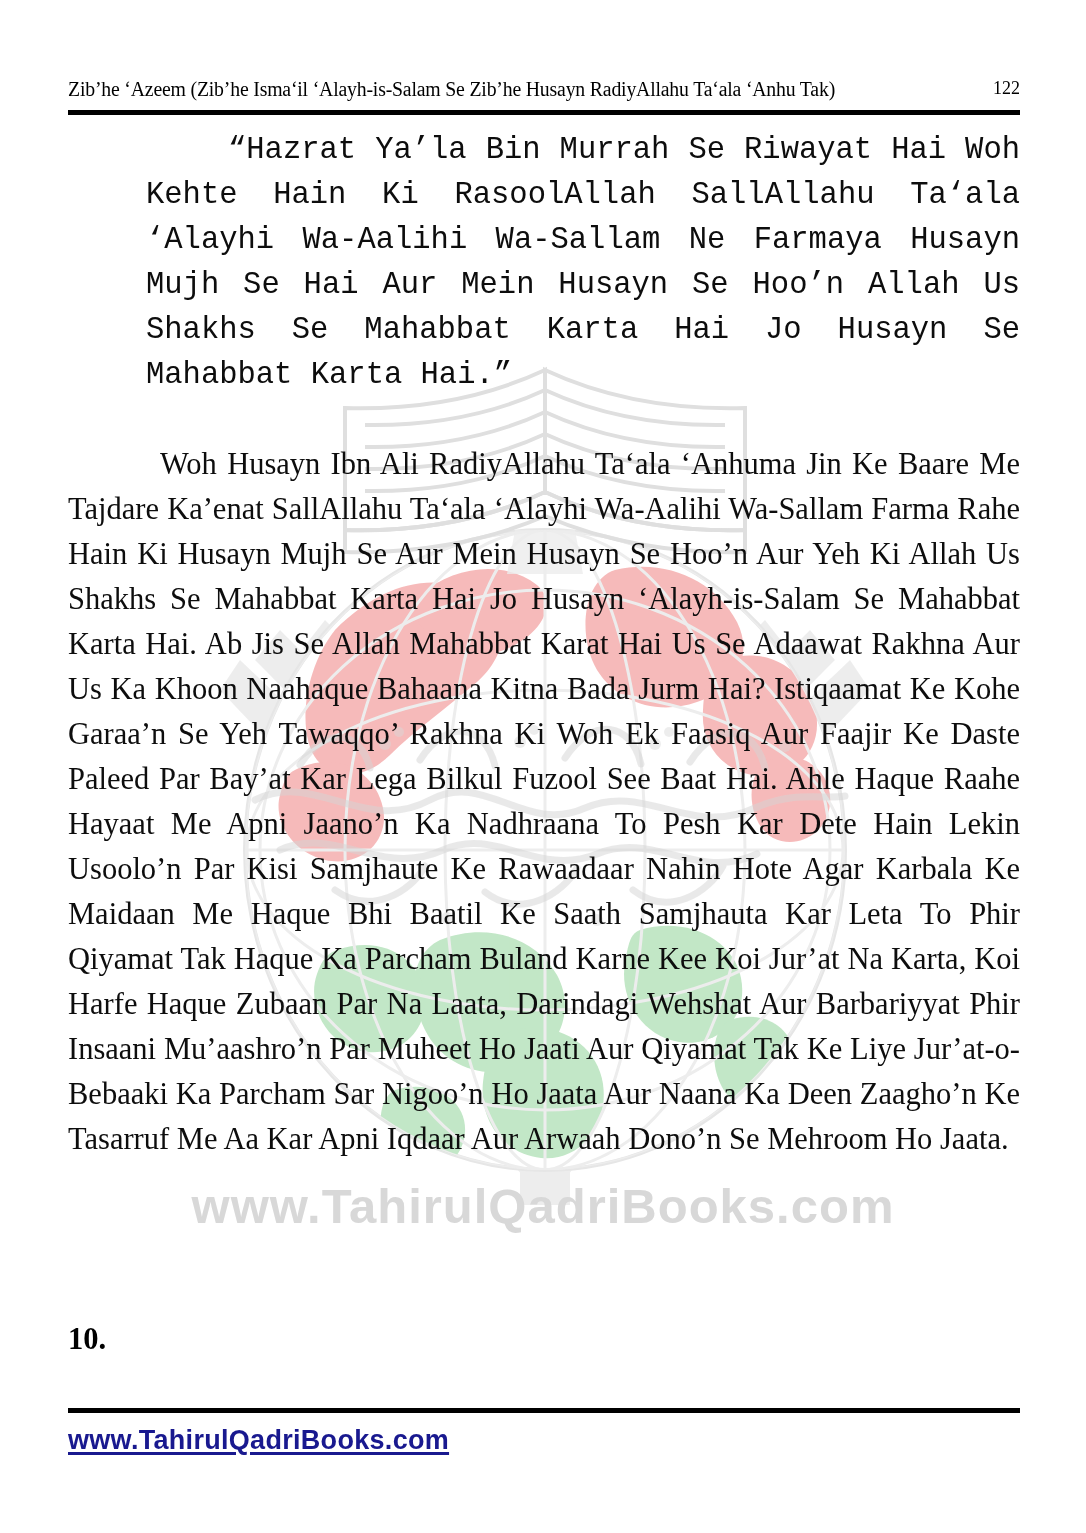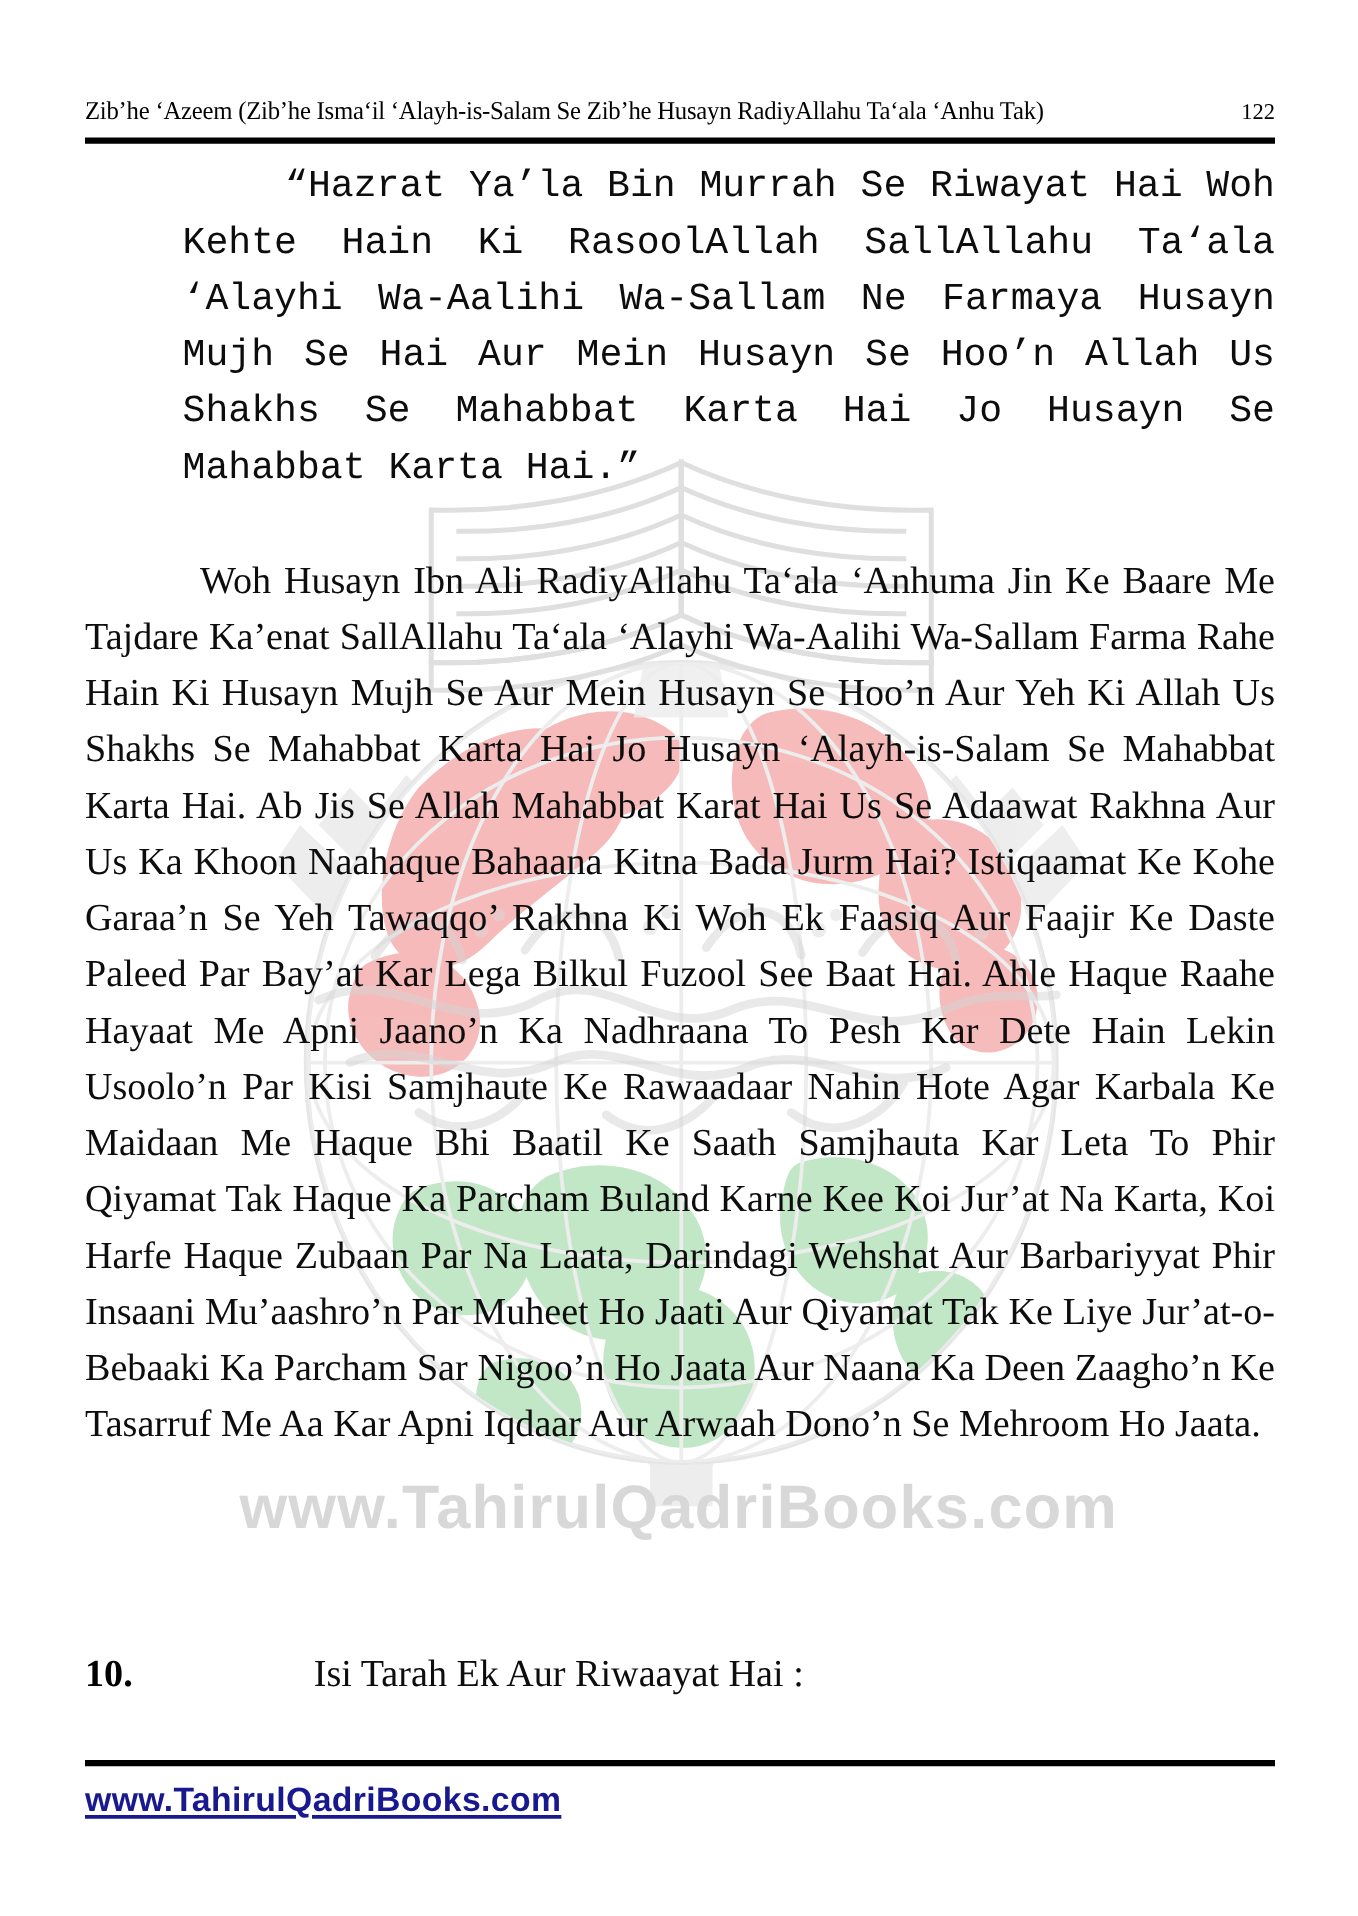--- a/index.html
+++ b/index.html
@@ -50,21 +50,21 @@
     white-space: nowrap;
   }
 
   
   .header {
     position: absolute;
     left: 68px;
     top: 78px;
     width: 952px;
     display: flex;
-    align-items: center;
+    align-items: flex-start;
     justify-content: space-between;
     z-index: 2;
   }
   .header-title {
     font-family: "Liberation Serif", serif;
     font-size: 20.5px;
     color: #000000;
     letter-spacing: -0.2px;
     white-space: nowrap;
     transform: scaleX(0.965);
@@ -115,21 +115,20 @@
 
   
   .numbered {
     position: absolute;
     left: 68px;
     top: 1322px;
     width: 952px;
     display: flex;
     align-items: baseline;
     z-index: 1;
-    gap: 33px;
   }
   .num-label {
     font-family: "Liberation Serif", serif;
     font-size: 30.5px;
     font-weight: bold;
     color: #000000;
     width: 150px;
     flex: 0 0 150px;
   }
   .num-text {
@@ -270,19 +269,18 @@
   </div>
   <div class="rule-top"></div>
 
   <div class="content">
     <p class="para para-quote">“Hazrat Ya’la Bin Murrah Se Riwayat Hai Woh Kehte Hain Ki RasoolAllah SallAllahu Ta‘ala ‘Alayhi Wa-Aalihi Wa-Sallam Ne Farmaya Husayn Mujh Se Hai Aur Mein Husayn Se Hoo’n Allah Us Shakhs Se Mahabbat Karta Hai Jo Husayn Se Mahabbat Karta Hai.”</p>
     <p class="para para-body">Woh Husayn Ibn Ali RadiyAllahu Ta‘ala ‘Anhuma Jin Ke Baare Me Tajdare Ka’enat SallAllahu Ta‘ala ‘Alayhi Wa-Aalihi Wa-Sallam Farma Rahe Hain Ki Husayn Mujh Se Aur Mein Husayn Se Hoo’n Aur Yeh Ki Allah Us Shakhs Se Mahabbat Karta Hai Jo Husayn ‘Alayh-is-Salam Se Mahabbat Karta Hai. Ab Jis Se Allah Mahabbat Karat Hai Us Se Adaawat Rakhna Aur Us Ka Khoon Naahaque Bahaana Kitna Bada Jurm Hai? Istiqaamat Ke Kohe Garaa’n Se Yeh Tawaqqo’ Rakhna Ki Woh Ek Faasiq Aur Faajir Ke Daste Paleed Par Bay’at Kar Lega Bilkul Fuzool See Baat Hai. Ahle Haque Raahe Hayaat Me Apni Jaano’n Ka Nadhraana To Pesh Kar Dete Hain Lekin Usoolo’n Par Kisi Samjhaute Ke Rawaadaar Nahin Hote Agar Karbala Ke Maidaan Me Haque Bhi Baatil Ke Saath Samjhauta Kar Leta To Phir Qiyamat Tak Haque Ka Parcham Buland Karne Kee Koi Jur’at Na Karta, Koi Harfe Haque Zubaan Par Na Laata, Darindagi Wehshat Aur Barbariyyat Phir Insaani Mu’aashro’n Par Muheet Ho Jaati Aur Qiyamat Tak Ke Liye Jur’at-o-Bebaaki Ka Parcham Sar Nigoo’n Ho Jaata Aur Naana Ka Deen Zaagho’n Ke Tasarruf Me Aa Kar Apni Iqdaar Aur Arwaah Dono’n Se Mehroom Ho Jaata.</p>
   </div>
 
   <div class="numbered">
     <span class="num-label">10.</span>
-    <span class="num-text">Isi Tarah Ek Aur Riwaayat Hai :</span>
   </div>
 
   <div class="rule-bottom"></div>
   <a class="footer-link" href="#">www.TahirulQadriBooks.com</a>
 
 </div>
 
 </body></html>

